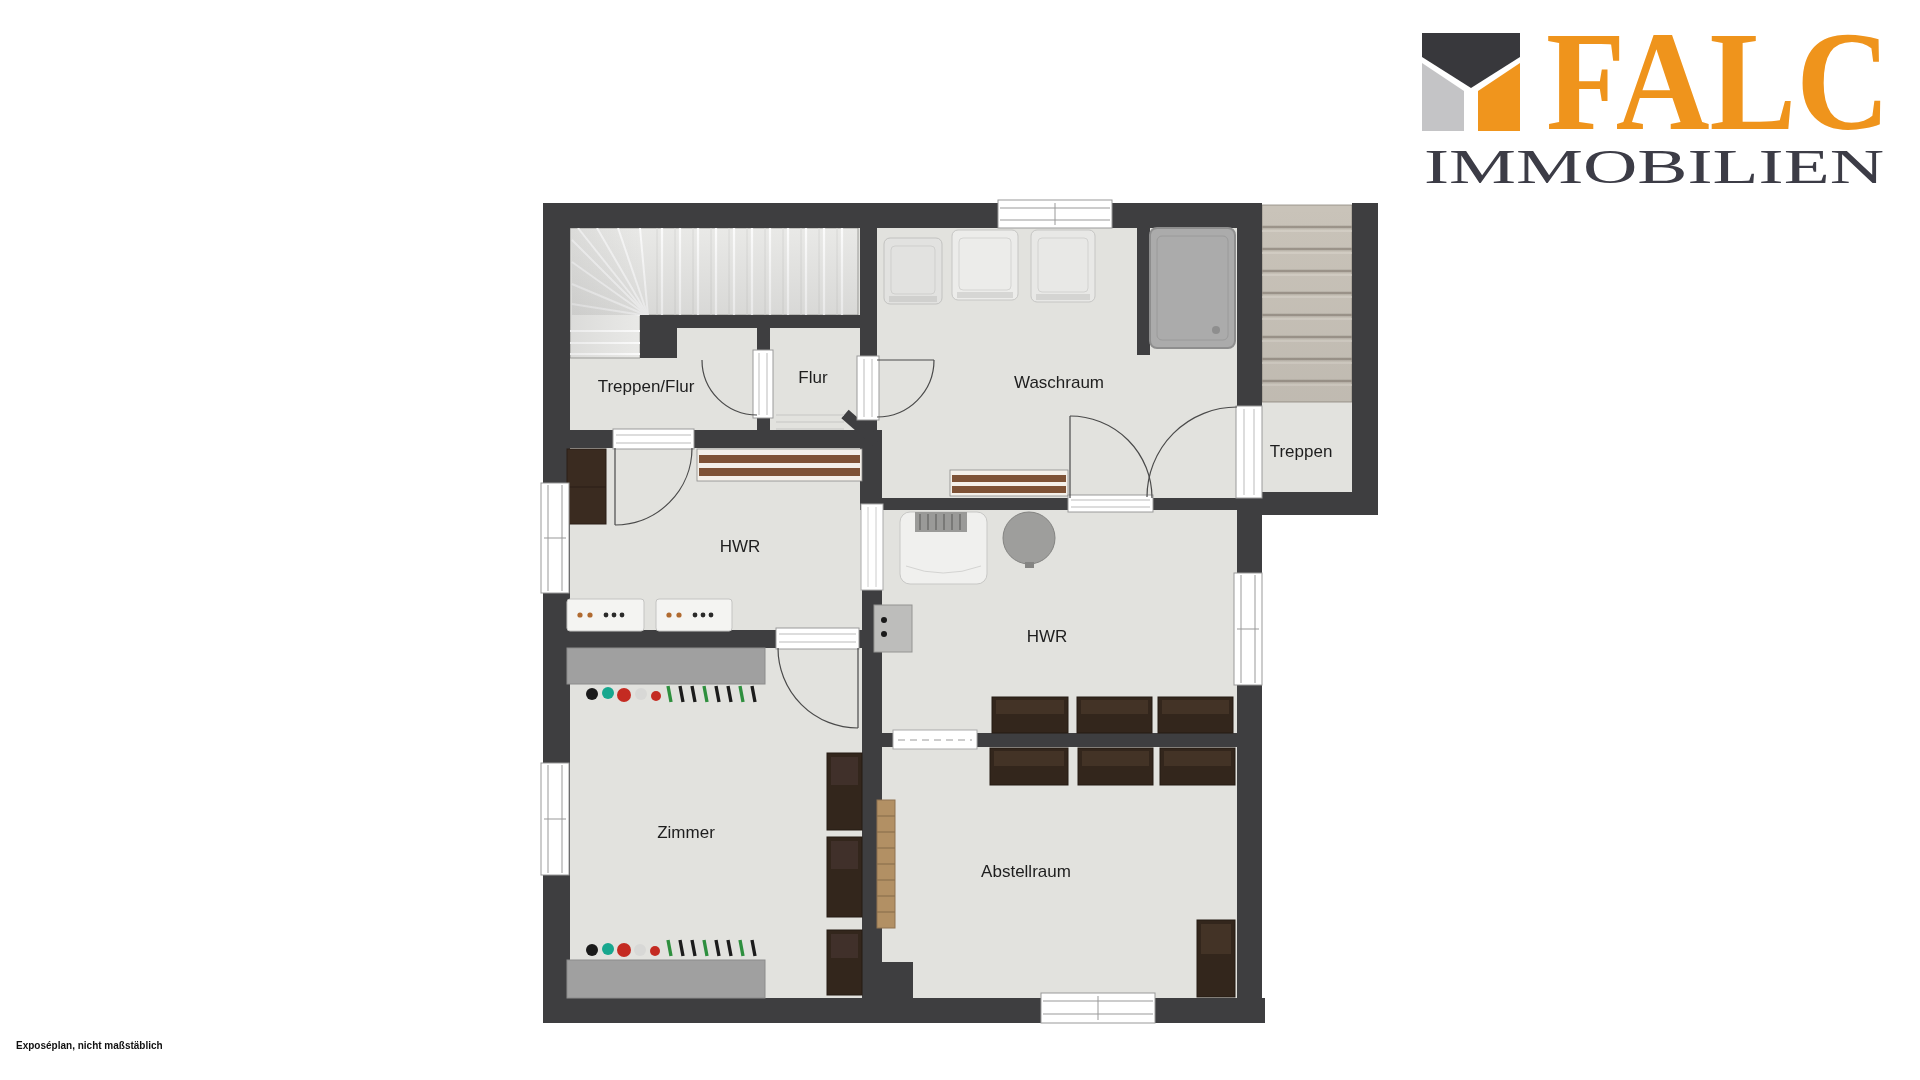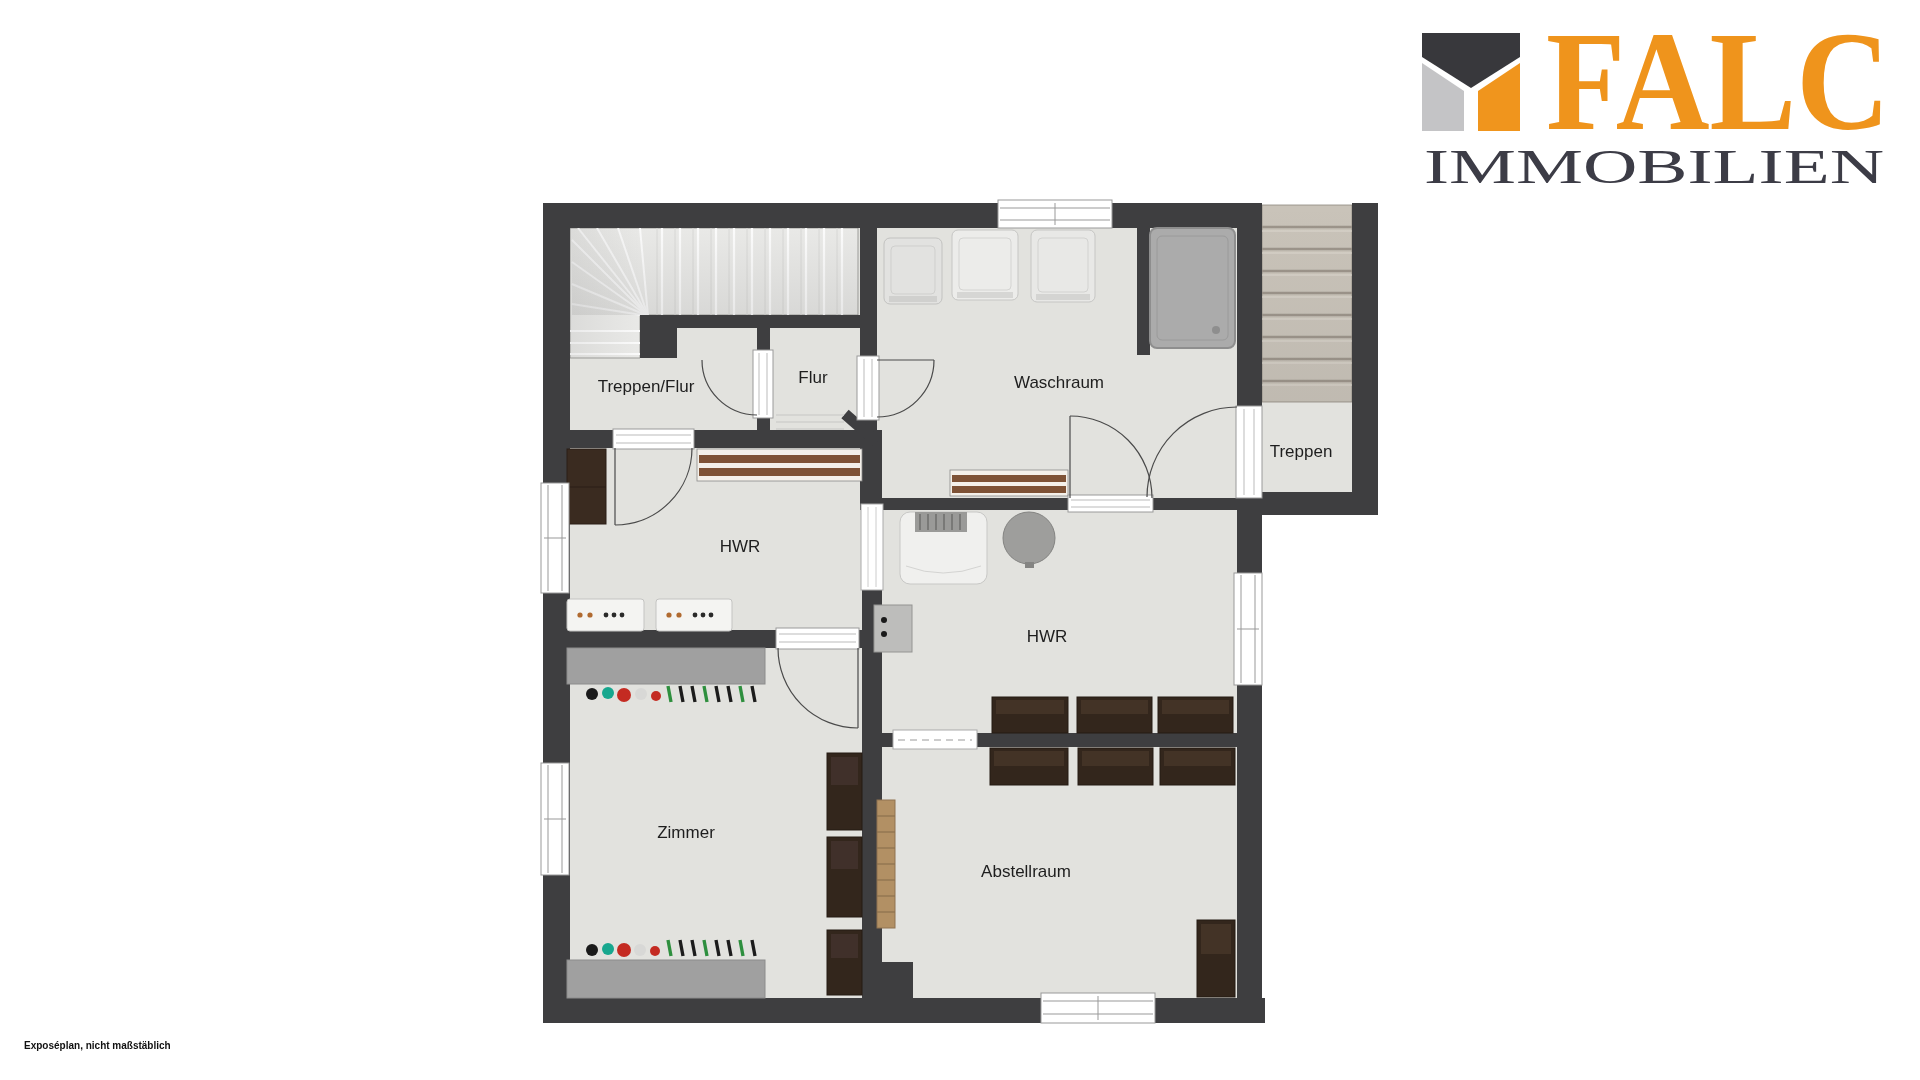--- a/index.html
+++ b/index.html
@@ -14,21 +14,21 @@
   }
   .logo-brand{
     font-family:"Liberation Serif",serif;
     font-weight:bold;fill:#EF941C;
   }
   .logo-sub{
     font-family:"Liberation Serif",serif;
     fill:#3C3C46;
   }
   .footnote{
-    position:absolute;left:24px;top:1040px;
+    position:absolute;left:16px;top:1040px;
     font-size:10px;font-weight:bold;color:#111;
     font-family:"Liberation Sans",sans-serif;
   }
 </style>
 </head>
 <body>
 
 <svg id="plan-svg" width="1920" height="1080" viewBox="0 0 1920 1080">
   <defs>
     <linearGradient id="shadeV" x1="0" y1="0" x2="0" y2="1">

